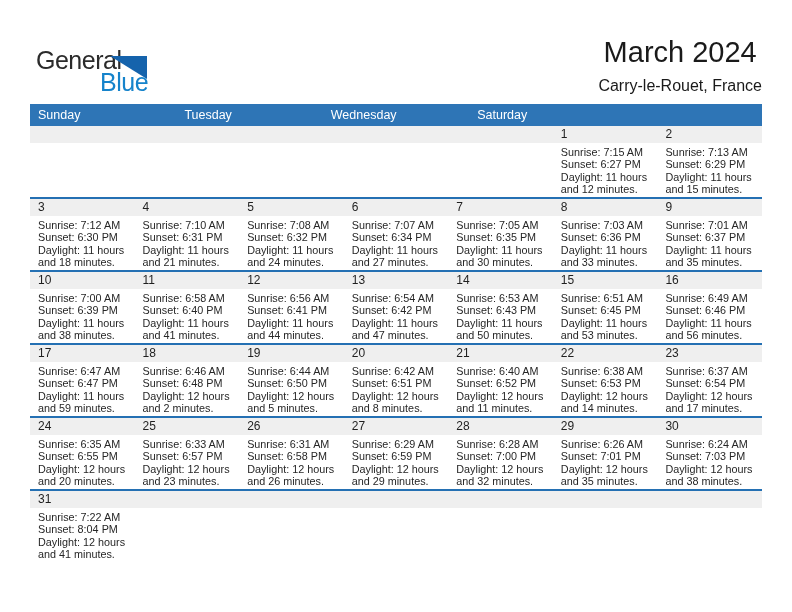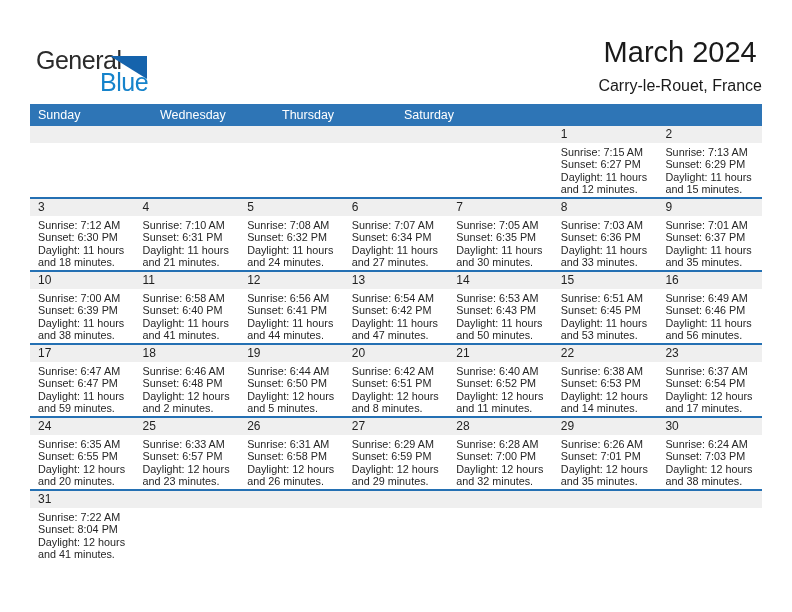--- a/index.html
+++ b/index.html
@@ -13,21 +13,21 @@
   .logo .word-top{position:absolute;left:0;top:0;font-size:25px;color:#2b2b2b;letter-spacing:-0.5px;}
   .logo .tri{position:absolute;left:74px;top:10px;width:37px;height:23px;background:#1563AC;
     -webkit-clip-path:polygon(0 0,100% 0,100% 100%);clip-path:polygon(0 0,100% 0,100% 100%);}
   .logo .word-bottom{position:absolute;left:64px;top:22px;font-size:25px;color:#1583CB;letter-spacing:-0.5px;}
   
   .title-block{position:absolute;right:30px;top:36px;text-align:center;}
   .title-block .month{font-size:29px;font-weight:400;color:#1a1a1a;line-height:32px;}
   .title-block .location{font-size:16px;font-weight:400;color:#1a1a1a;margin-top:9px;}
   
   .calendar{position:absolute;left:30px;top:104px;width:732px;}
-  .weekday-row{display:grid;grid-template-columns:repeat(6,1fr);background:#2E75B6;height:22px;}
+  .weekday-row{display:grid;grid-template-columns:repeat(5,1fr);background:#2E75B6;height:22px;}
   .weekday-row .wd{color:#ffffff;font-size:12.5px;line-height:22px;padding-left:8px;
     white-space:nowrap;overflow:hidden;}
   .week{display:grid;grid-template-columns:repeat(7,1fr);height:71px;border-bottom:2px solid #2470B3;}
   .week:last-child{border-bottom:none;}
   .cell{overflow:visible;}
   .cell .num{background:#EFEFEF;height:16px;padding:1px 0 0 8px;font-size:12px;color:#1f1f1f;}
   .cell .details{padding:3px 4px 0 8px;font-size:10.8px;line-height:12.4px;color:#262626;}
   .cell .details .line{white-space:nowrap;}
 </style>
 </head>
@@ -42,22 +42,22 @@
   </div>
 
   <div class="title-block">
     <div class="month">March 2024</div>
     <div class="location">Carry-le-Rouet, France</div>
   </div>
 
   <div class="calendar">
     <div class="weekday-row">
         <div class="wd">Sunday</div>
+        <div class="wd">Tuesday</div>
         <div class="wd">Wednesday</div>
-        <div class="wd">Thursday</div>
         <div class="wd">Saturday</div>
       </div>
     <div>
         <div class="week">
           <div class="cell">
     <div class="num"></div>
     <div class="details"></div>
   </div>
           <div class="cell">
     <div class="num"></div>

